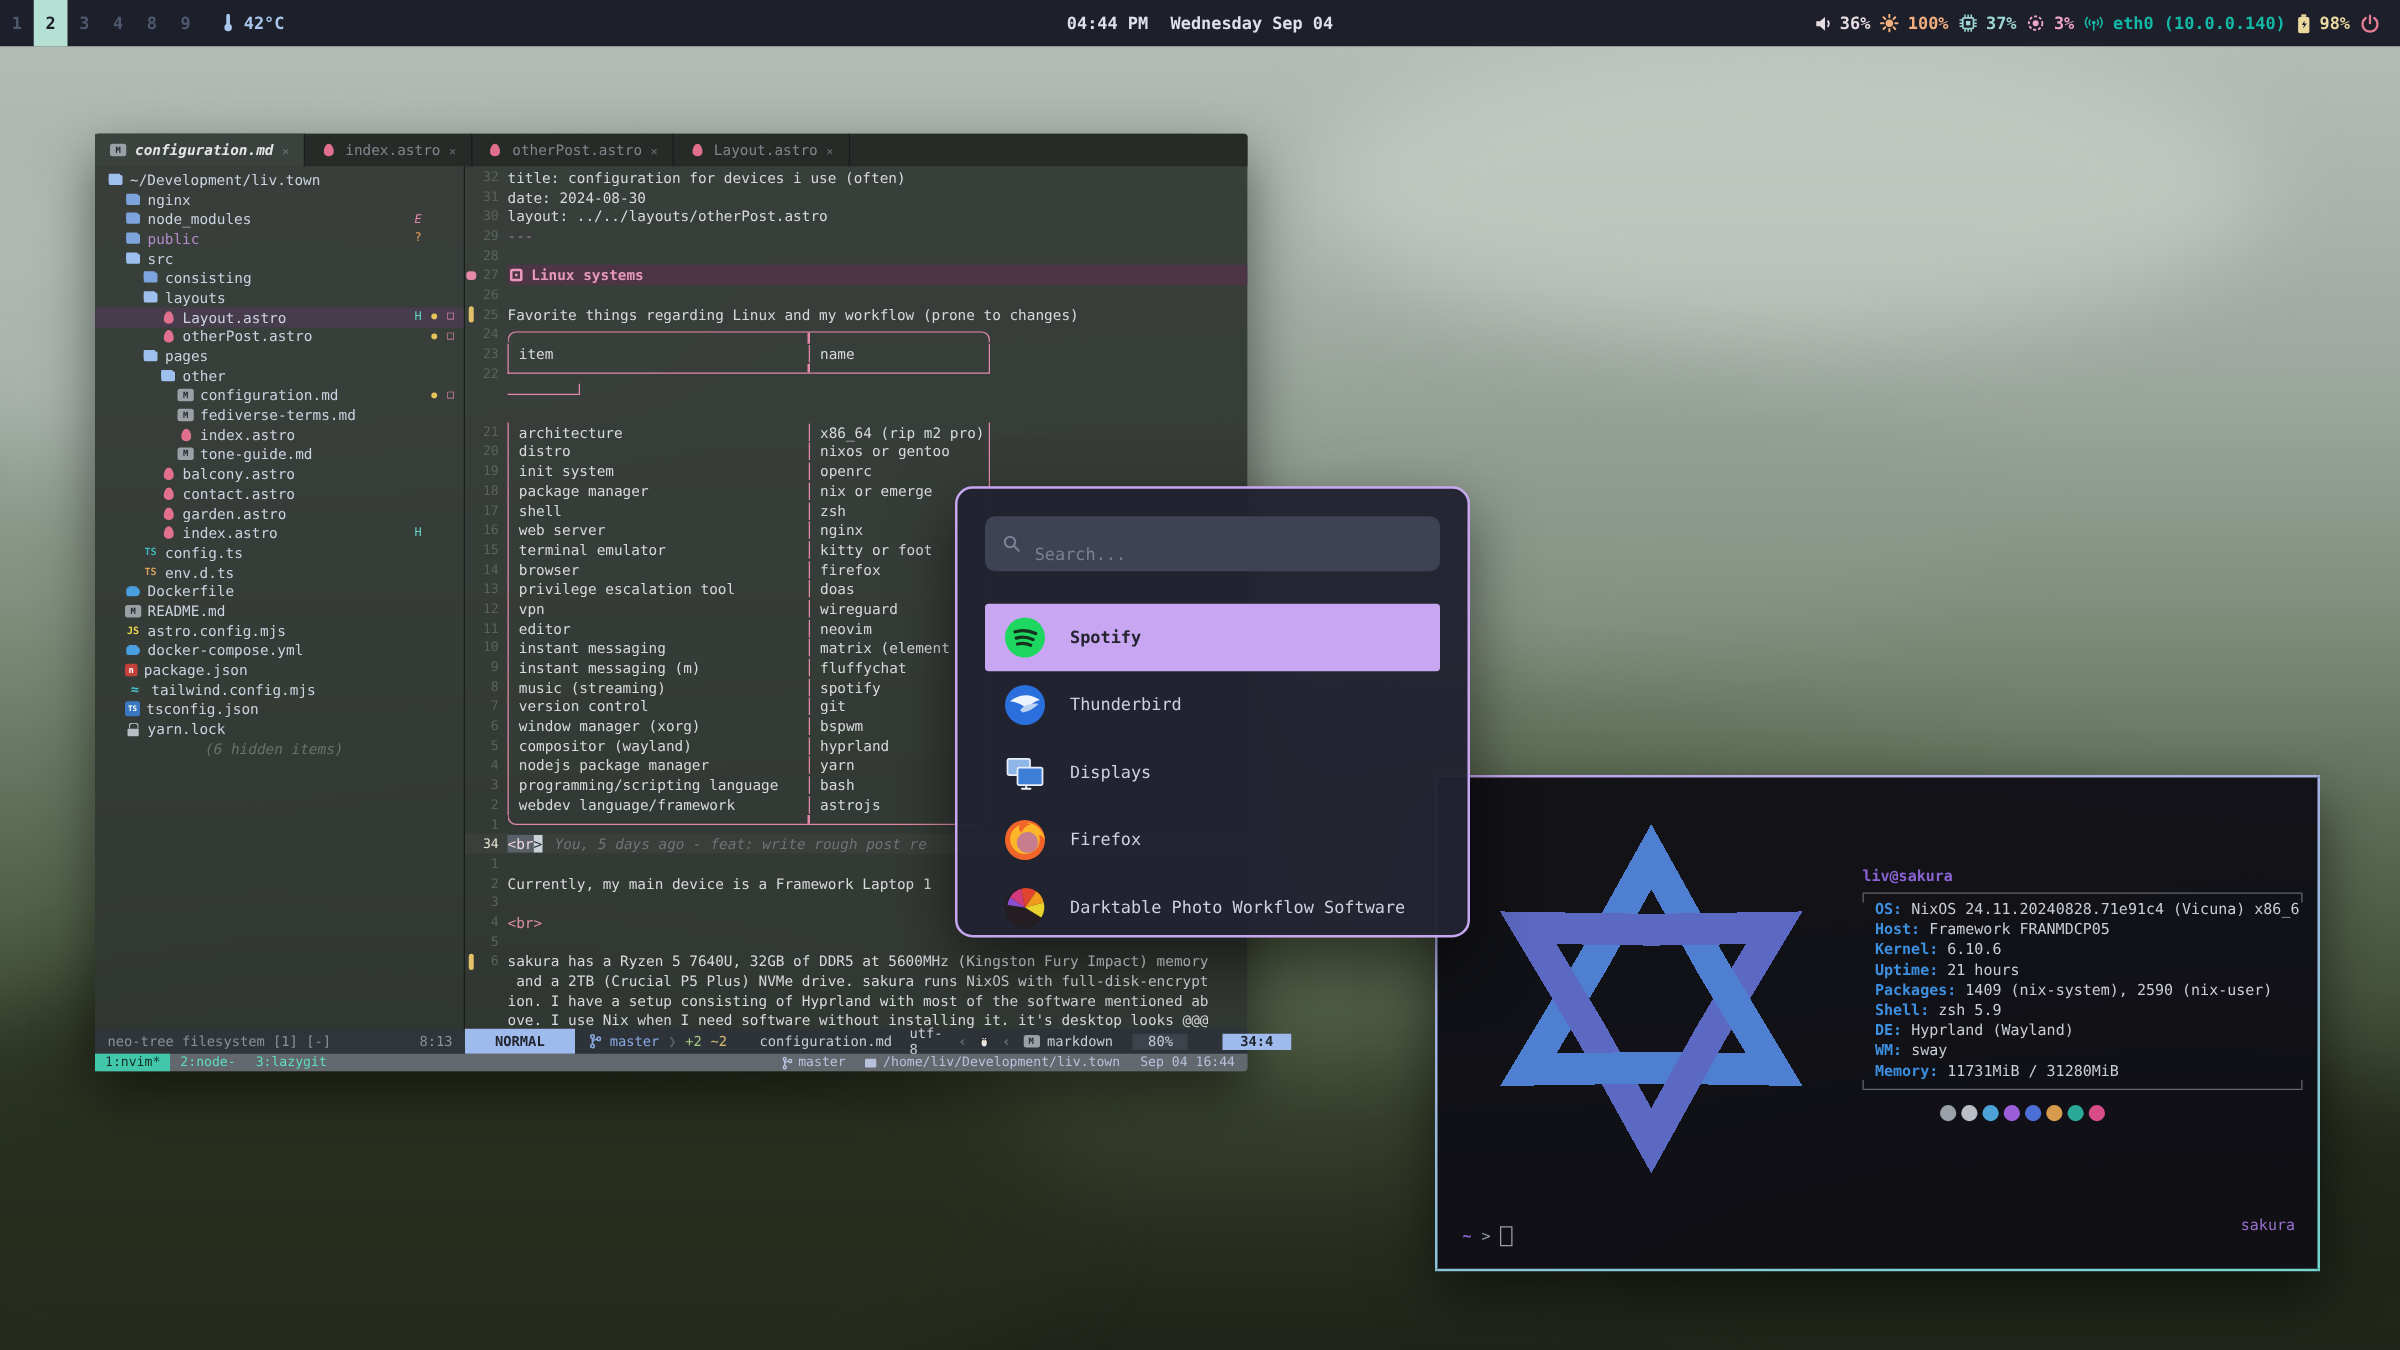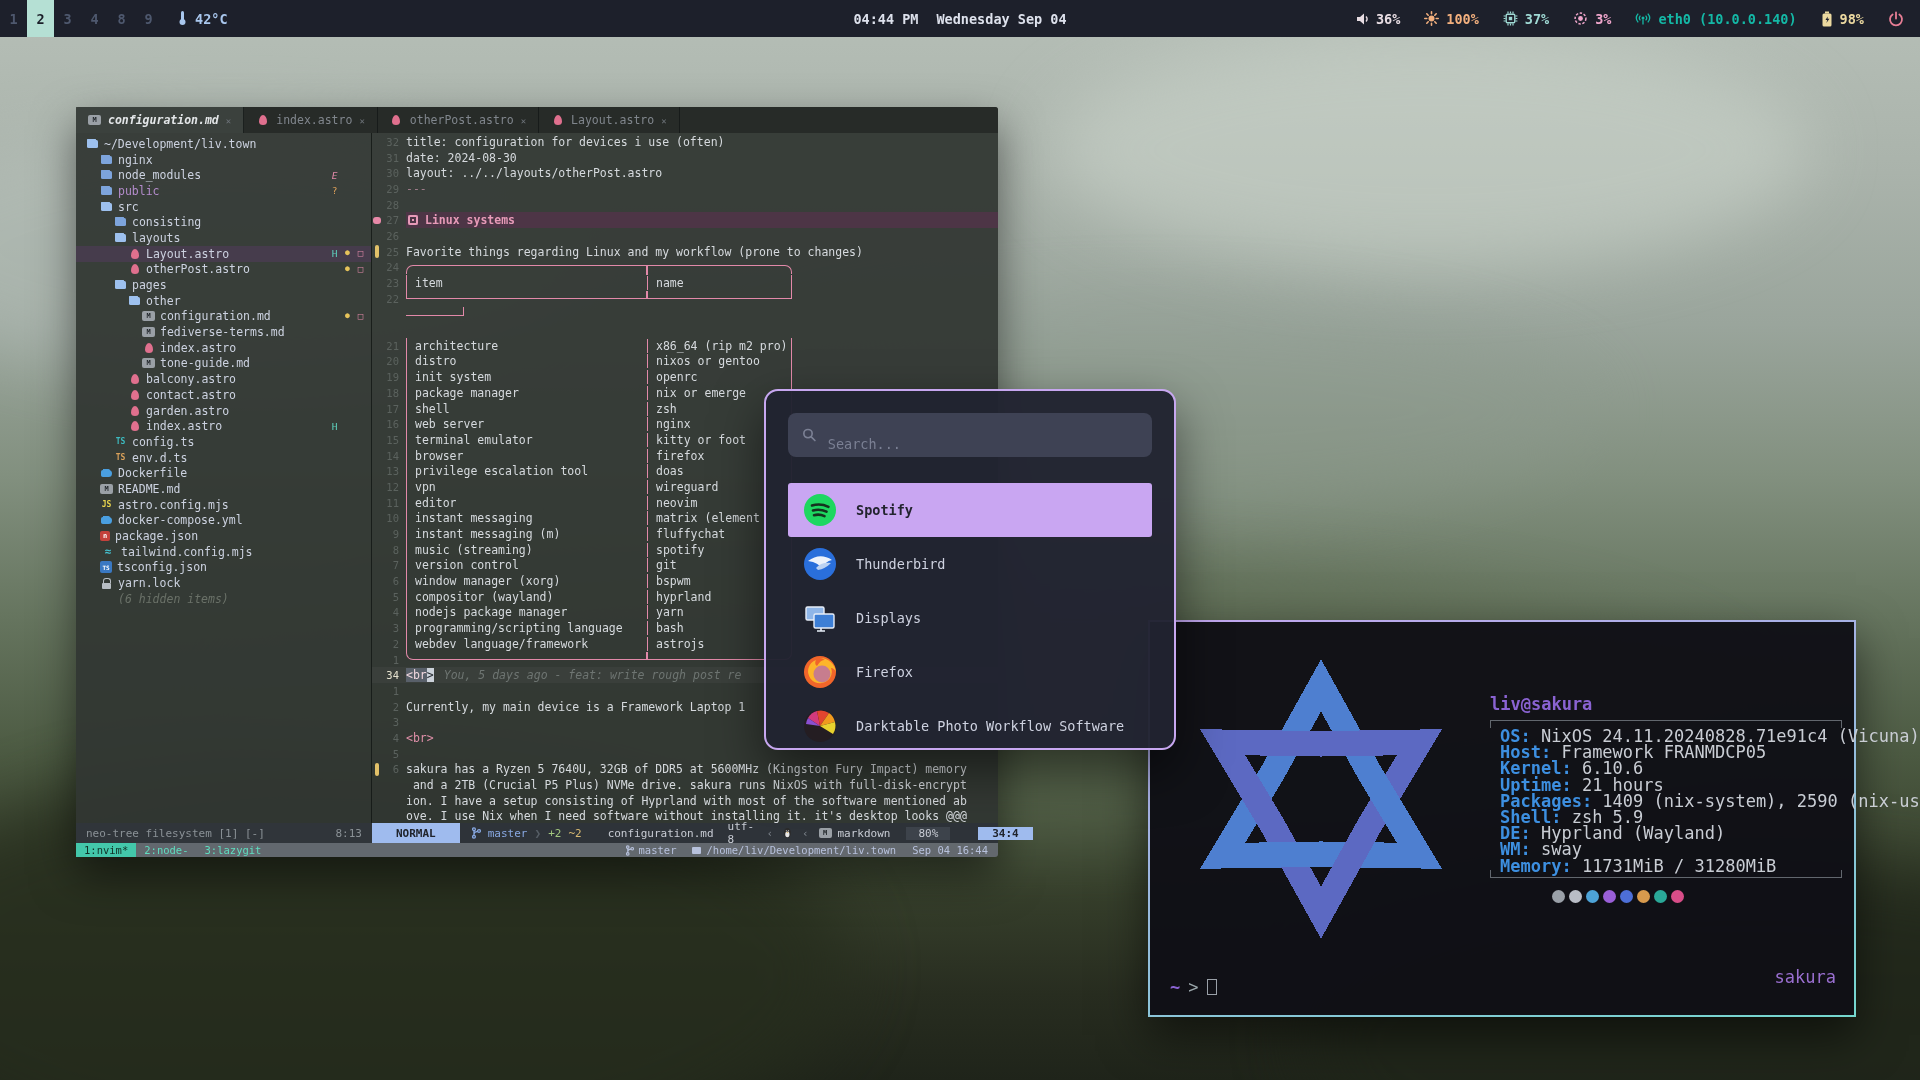--- a/index.html
+++ b/index.html
@@ -17,21 +17,21 @@
   .b5 { left:1300px; top:860px; width:900px; height:360px; background:#20261a; opacity:.8; }
   .b6 { left:700px; top:300px; width:900px; height:220px; background:#8d9a8e; opacity:.4; }
 
   
   .topbar { position:absolute; left:0; top:0; width:1920px; height:37px; z-index:50;
     background:rgba(24,27,38,.97); display:flex; align-items:center; color:#dde1ec; font-size:13.5px; font-weight:bold; }
   .ws { width:27px; height:37px; display:flex; align-items:center; justify-content:center; color:#4e586e; }
   .ws.active { background:#b5e0d4; color:#1b1e28; }
   .temp { display:flex; align-items:center; gap:6px; color:#a9c7ee; margin-left:14px; }
   .clockwrap { position:absolute; left:0; right:0; display:flex; justify-content:center; gap:18px; pointer-events:none; }
-  .modules { margin-left:auto; display:flex; gap:24px; padding-right:16px; }
+  .modules { margin-left:auto; display:flex; gap:8px; padding-right:16px; }
   .mod { display:flex; align-items:center; gap:7px; }
   .mod.vol { color:#e7dce2; } .mod.bri { color:#f3b07e; } .mod.cpu { color:#9fd9d4; }
   .mod.gpu { color:#f0a6cc; } .mod.net { color:#14b8a6; } .mod.bat { color:#ecd9a0; } .mod.pwr { color:#e77e95; }
   .mod svg { display:block; }
 
   
   .editor { position:absolute; left:76px; top:107px; width:922px; height:750px; z-index:20;
     background:rgba(49,54,50,.94); border-radius:3px; box-shadow:0 18px 44px rgba(0,0,0,.5);
     display:flex; flex-direction:column; color:#d6dade; font-size:11.5px; }
   .tabline { height:26px; flex:none; background:rgba(38,43,40,.96); display:flex; align-items:stretch; border-radius:3px 3px 0 0; }
@@ -56,21 +56,21 @@
   .fi.lock { flex-direction:column; } .fi.lock::before { content:""; width:6px; height:4px; border:1.5px solid #b8bec4; border-bottom:none; border-radius:3px 3px 0 0; }
   .fi.lock::after { content:""; width:9px; height:6px; background:#b8bec4; border-radius:1px; }
   .fi.none::before { content:""; }
 
   .edbody { flex:1; display:flex; min-height:0; }
   .tree { width:296px; flex:none; border-right:1px solid rgba(18,22,20,.8); padding-top:3px; overflow:hidden; }
   .trow { display:flex; align-items:center; height:15.7px; gap:5px; padding-right:6px; }
   .trow.sel { background:#463c4c; }
   .tind { flex:none; } .i0{width:5px;} .i1{width:19px;} .i2{width:33px;} .i3{width:47px;} .i4{width:61px;}
   .tname { color:#ccd2e0; white-space:nowrap; }
-  .npurple { color:#b48ccc; } .nhidden { color:#6a7168; font-style:italic; }
+  .npurple { color:#b48ccc; } .nhidden { color:#6a7168; font-style:italic;margin-left:46px; }
   .tbadges { margin-left:auto; display:flex; gap:4px; }
   .tb { min-width:9px; text-align:center; font-size:9.5px; }
   .bteal{color:#5fd4c0;} .byellow{color:#e6c35a;font-size:8px;} .bpinksq{color:#e289a9;font-size:9px;} .bpink{color:#e289a9;} .bital{font-style:italic;} .borange{color:#e2a35a;}
 
   .bufcol { flex:1; min-width:0; overflow:hidden; padding-top:1px; position:relative; }
   .bline { display:flex; align-items:center; height:15.7px; white-space:pre; }
   .bsign { width:10px; flex:none; display:flex; align-items:center; justify-content:center; }
   .sign-p { width:8px; height:7px; background:#e789a8; border-radius:3px; }
   .sign-y { width:3.5px; height:13px; background:#e2c169; border-radius:2px; }
   .bnum { width:24px; flex:none; text-align:right; color:#5b625e; font-size:10.5px; padding-right:7px; }
@@ -132,21 +132,21 @@
   .search input { background:transparent; border:none; outline:none; color:#c9cde0; font-family:inherit; font-size:13.5px; width:100%;margin-top:17px; }
   .search input::placeholder { color:#7b8094; }
   .l-list { margin-top:26px; }
   .l-item { height:54px; display:flex; align-items:center; gap:18px; padding:0 14px; color:#ced2e0; font-size:13.5px; }
   .l-item.sel { background:#c9a6f2; border-radius:3px; color:#23242f; font-weight:bold; }
   .l-ic { width:36px; height:36px; flex:none; }
 
   
   .fetch { position:absolute; left:1148px; top:620px; width:708px; height:397px; z-index:30;
     background:rgba(16,15,22,.97); border:2px solid; border-image:linear-gradient(165deg,#c3a6ef 0%,#9fb4e2 40%,#74d7ce 100%) 1;
-    box-shadow:0 18px 44px rgba(0,0,0,.55); color:#c9cdd4; font-size:17px; }
+    box-shadow:0 18px 44px rgba(0,0,0,.55); color:#c9cdd4; font-size:12px; }
   .nixlogo { position:absolute; left:26px; top:22px; }
   .f-info { position:absolute; left:340px; top:72px; width:352px; }
   .f-user { color:#8a63d2; font-weight:bold; margin-bottom:6px; }
   .f-box { border-top:1px solid #62676e; border-bottom:1px solid #62676e; padding:5px 0 5px 10px; position:relative; }
   .f-box::before, .f-box::after { content:""; position:absolute; left:0; width:1px; height:7px; background:#62676e; }
   .f-box::before { top:0; } .f-box::after { bottom:0; }
   .f-box .rr1, .f-box .rr2 { content:""; position:absolute; right:0; width:1px; height:7px; background:#62676e; }
   .rr1 { top:0; } .rr2 { bottom:0; }
   .f-line { height:16.2px; display:flex; white-space:pre; }
   .f-label { color:#3d8fe0; font-weight:bold; }

